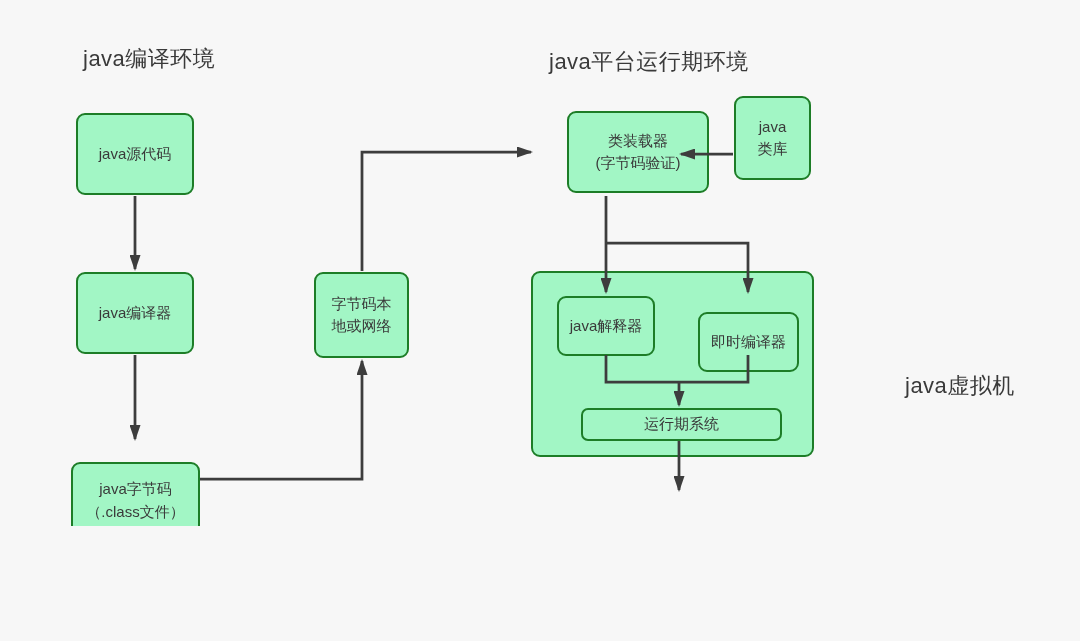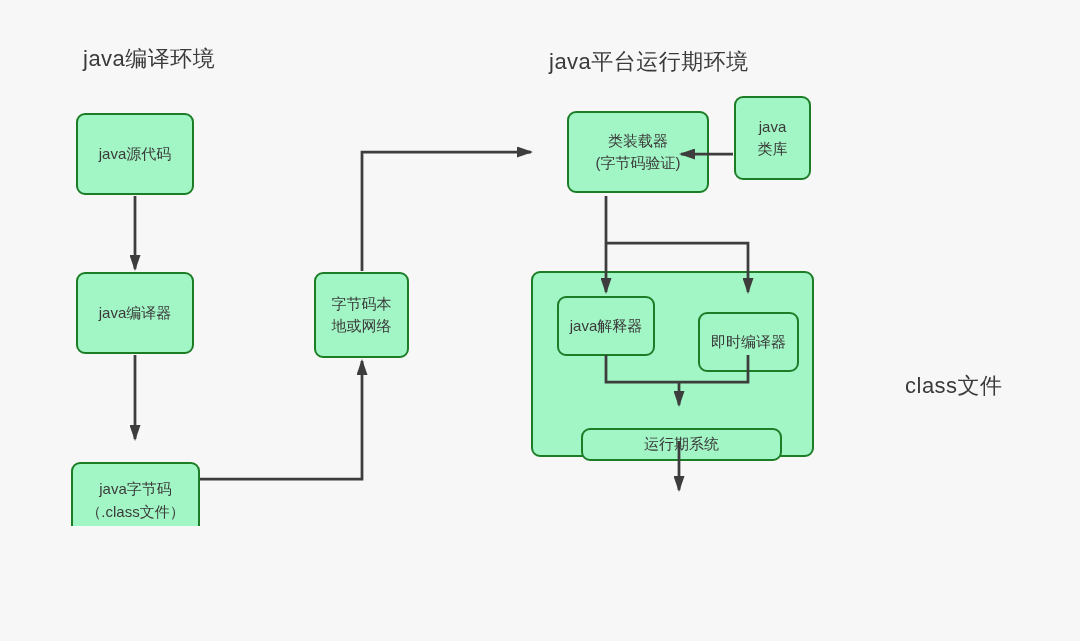--- a/index.html
+++ b/index.html
@@ -56,39 +56,39 @@
   }
   .arrow-head { fill: var(--c-connector); }
 </style>
 </head>
 <body>
 
 <div class="canvas">
 
   <div class="title" style="left:83px; top:44px;">java编译环境</div>
   <div class="title" style="left:549px; top:47px;">java平台运行期环境</div>
-  <div class="title" style="left:905px; top:371px;">class文件</div>
+  <div class="title" style="left:905px; top:371px;">java虚拟机</div>
 
   <div class="node" style="left:531px; top:271px; width:283px; height:186px;"></div>
 
   <div class="node" style="left:76px; top:113px; width:118px; height:82px;">java源代码</div>
   <div class="node" style="left:76px; top:272px; width:118px; height:82px;">java编译器</div>
   <div class="node" style="left:71px; top:442px; width:129px; height:77px;margin-top:20px;">java字节码
 （.class文件）</div>
 
   <div class="node" style="left:314px; top:272px; width:95px; height:86px;">字节码本
 地或网络</div>
 
   <div class="node" style="left:535px; top:111px; width:142px; height:82px;margin-left:32px;">类装载器
 (字节码验证)</div>
   <div class="node" style="left:734px; top:96px; width:77px; height:84px;">java
 类库</div>
   <div class="node" style="left:557px; top:296px; width:98px; height:60px;">java解释器</div>
   <div class="node" style="left:698px; top:312px; width:101px; height:60px;">即时编译器</div>
-  <div class="node" style="left:581px; top:428px; width:201px; height:33px;">运行期系统</div>
+  <div class="node" style="left:581px; top:408px; width:201px; height:33px;border-radius:7px;">运行期系统</div>
   <div class="node" style="left:576px; top:569px; width:208px; height:43px;font-style:italic;">硬件</div>
 
   <svg class="edges" viewBox="0 0 1080 641">
     <defs>
       <marker id="arw" viewBox="0 0 16 11" refX="14" refY="5.5" markerWidth="16" markerHeight="11" markerUnits="userSpaceOnUse" orient="auto">
         <path class="arrow-head" d="M0,0 L16,5.5 L0,11 Z"></path>
       </marker>
     </defs>
     <path class="edge" d="M135,196 V269" marker-end="url(#arw)"></path>
     <path class="edge" d="M135,355 V439" marker-end="url(#arw)"></path>

